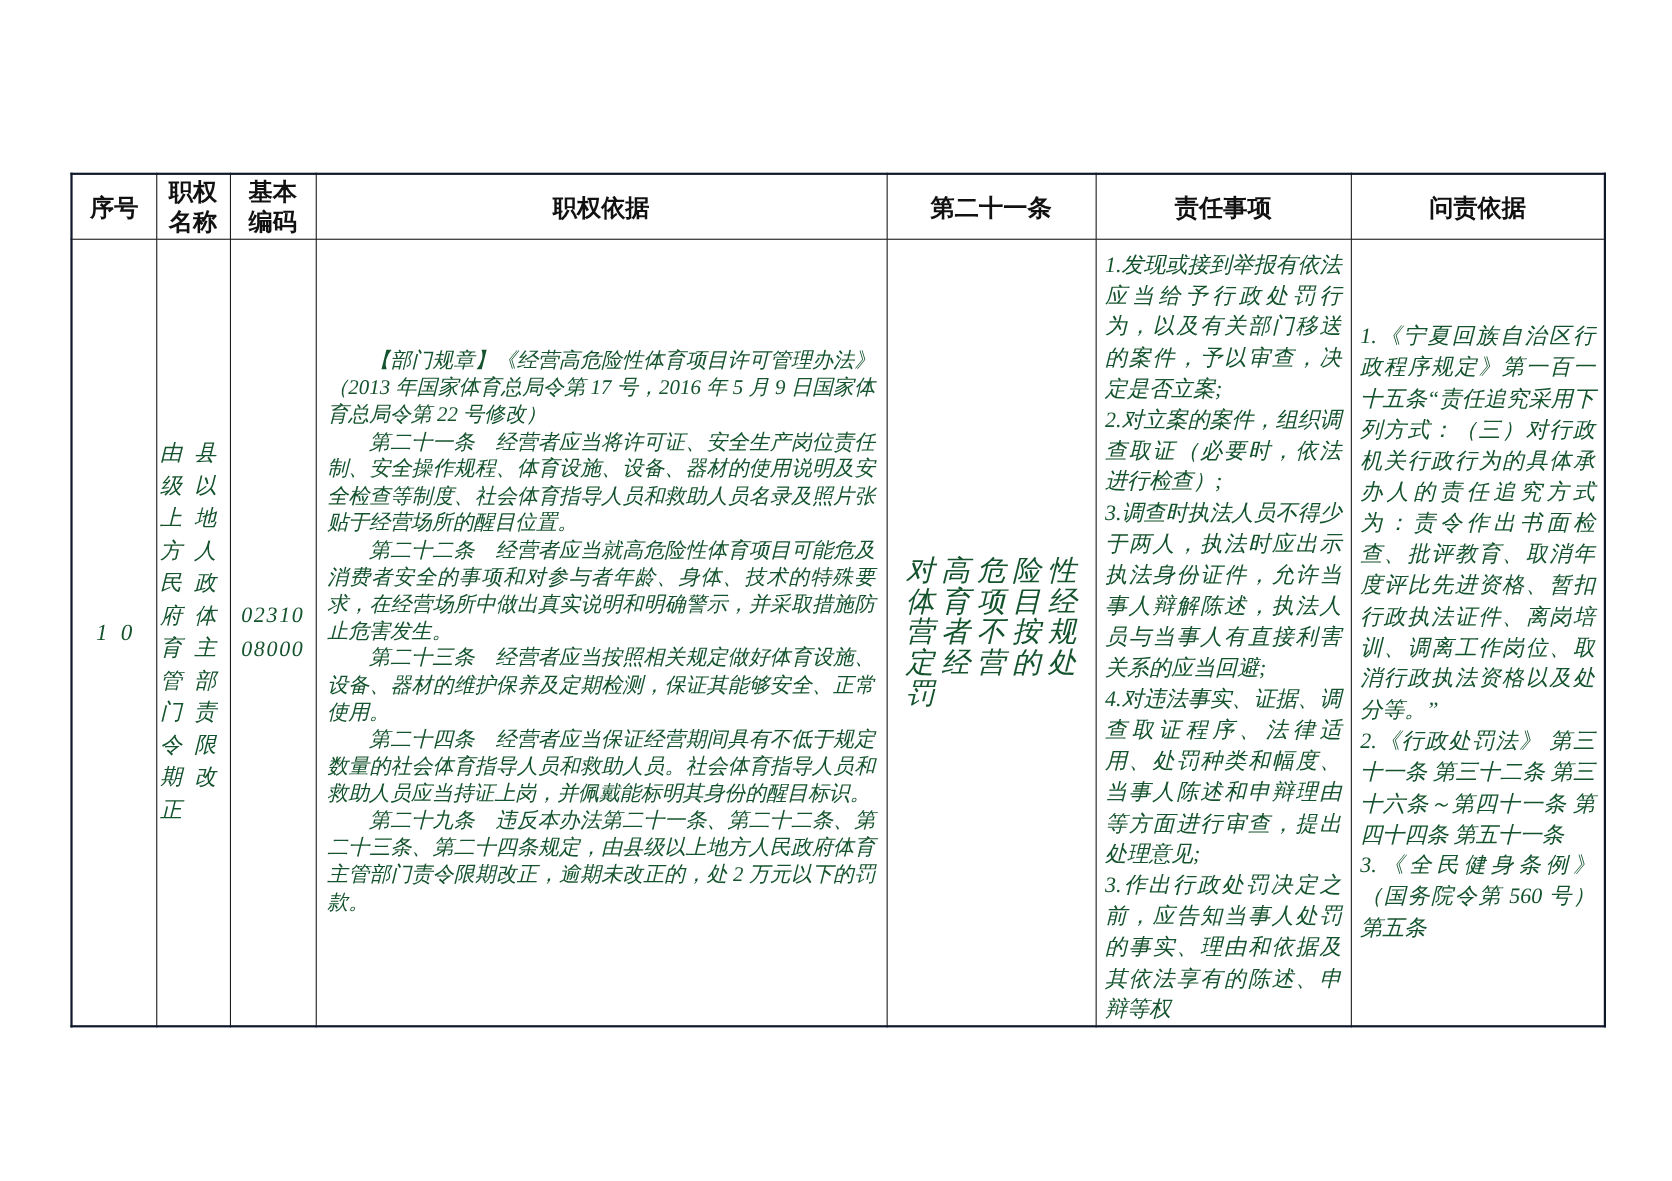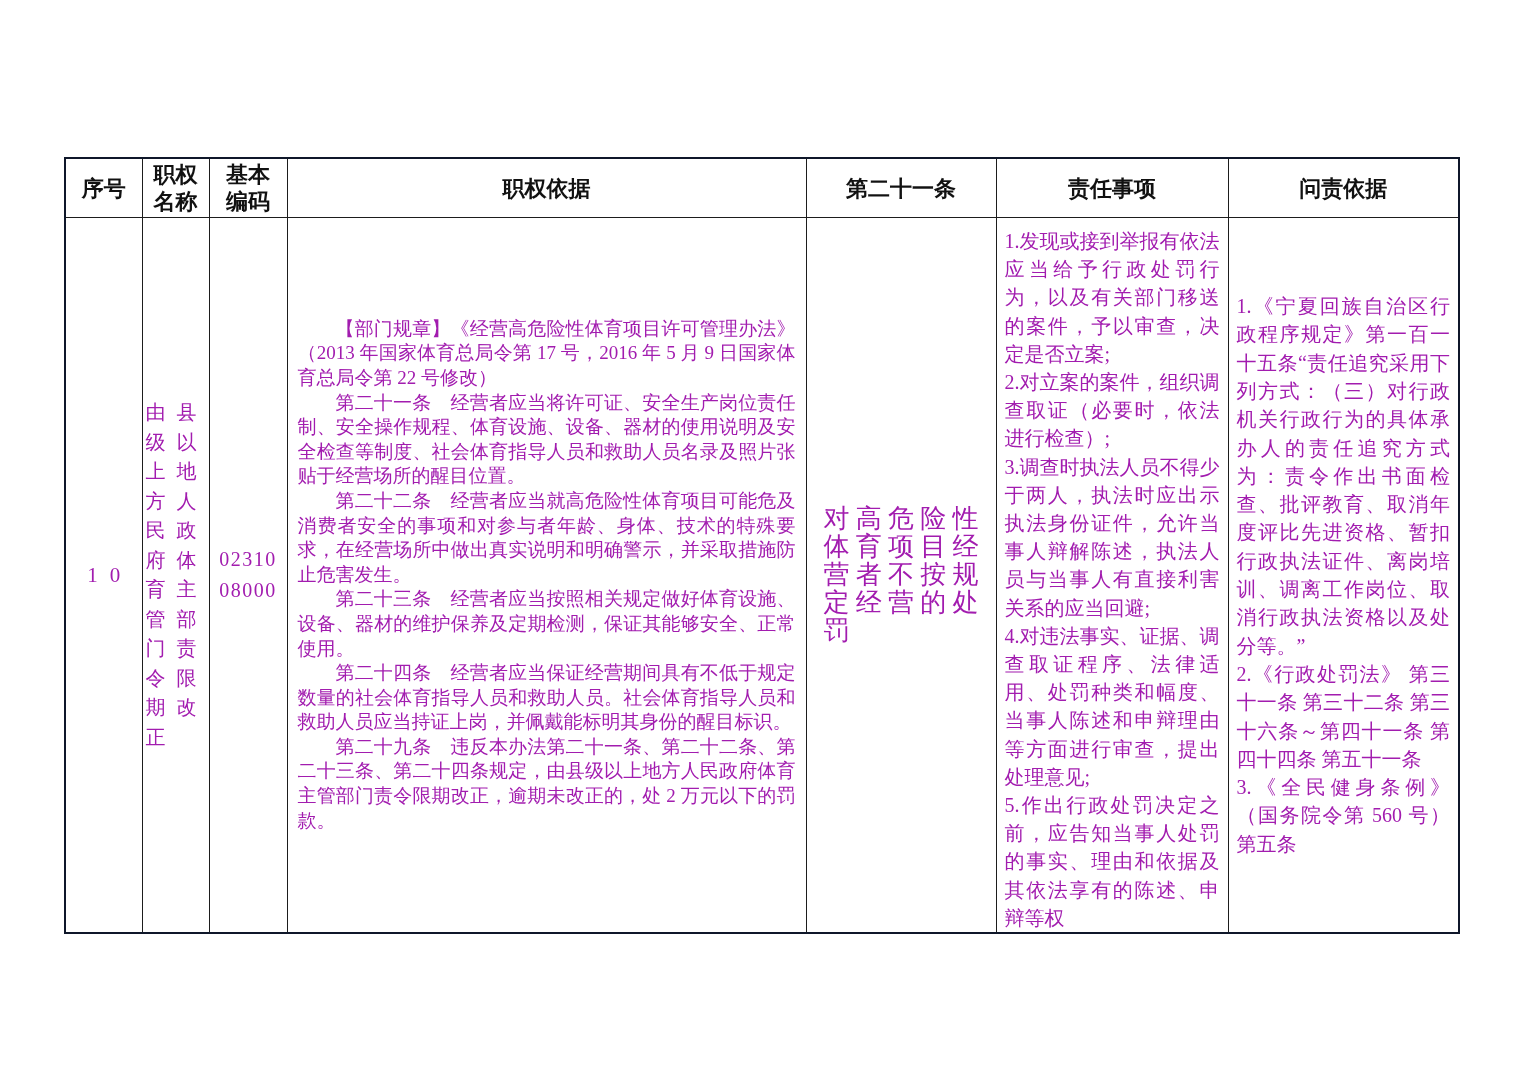--- a/index.html
+++ b/index.html
@@ -40,21 +40,22 @@
     line-height: 27px;
     color: #111;
     text-align: center;
     vertical-align: middle;
     padding: 2px 6px;
   }
   .power-table tbody td {
     height: 668px;
     vertical-align: middle;
     font-family: "Liberation Serif", "DejaVu Serif", serif;
-    color: #a21caf;
+    color: #14532d;
+    font-style: italic;
   }
   td.c-serial {
     text-align: center;
     font-size: 21px;
     letter-spacing: 12px;
     text-indent: 12px;
   }
   td.c-name { padding: 0; }
   td.c-name .vname {
     margin: 0 auto;
@@ -166,21 +167,21 @@
           <p>第二十九条　违反本办法第二十一条、第二十二条、第二十三条、第二十四条规定，由县级以上地方人民政府体育主管部门责令限期改正，逾期未改正的，处 2 万元以下的罚款。</p>
         </td>
         <td class="c-exercise">
           <div class="exercise-text">对高危险性体育项目经营者不按规定经营的处罚</div>
         </td>
         <td class="c-resp">
           <p>1.发现或接到举报有依法应当给予行政处罚行为，以及有关部门移送的案件，予以审查，决定是否立案;</p>
           <p>2.对立案的案件，组织调查取证（必要时，依法进行检查）;</p>
           <p>3.调查时执法人员不得少于两人，执法时应出示执法身份证件，允许当事人辩解陈述，执法人员与当事人有直接利害关系的应当回避;</p>
           <p>4.对违法事实、证据、调查取证程序、法律适用、处罚种类和幅度、当事人陈述和申辩理由等方面进行审查，提出处理意见;</p>
-          <p>5.作出行政处罚决定之前，应告知当事人处罚的事实、理由和依据及其依法享有的陈述、申辩等权</p>
+          <p>3.作出行政处罚决定之前，应告知当事人处罚的事实、理由和依据及其依法享有的陈述、申辩等权</p>
         </td>
         <td class="c-account">
           <p>1.《宁夏回族自治区行政程序规定》第一百一十五条“责任追究采用下列方式：（三）对行政机关行政行为的具体承办人的责任追究方式为：责令作出书面检查、批评教育、取消年度评比先进资格、暂扣行政执法证件、离岗培训、调离工作岗位、取消行政执法资格以及处分等。”</p>
           <p>2.《行政处罚法》 第三十一条 第三十二条 第三十六条～第四十一条 第四十四条 第五十一条</p>
           <p>3.《全民健身条例》（国务院令第 560 号） 第五条</p>
         </td>
       </tr>
     </tbody>
   </table>
 

